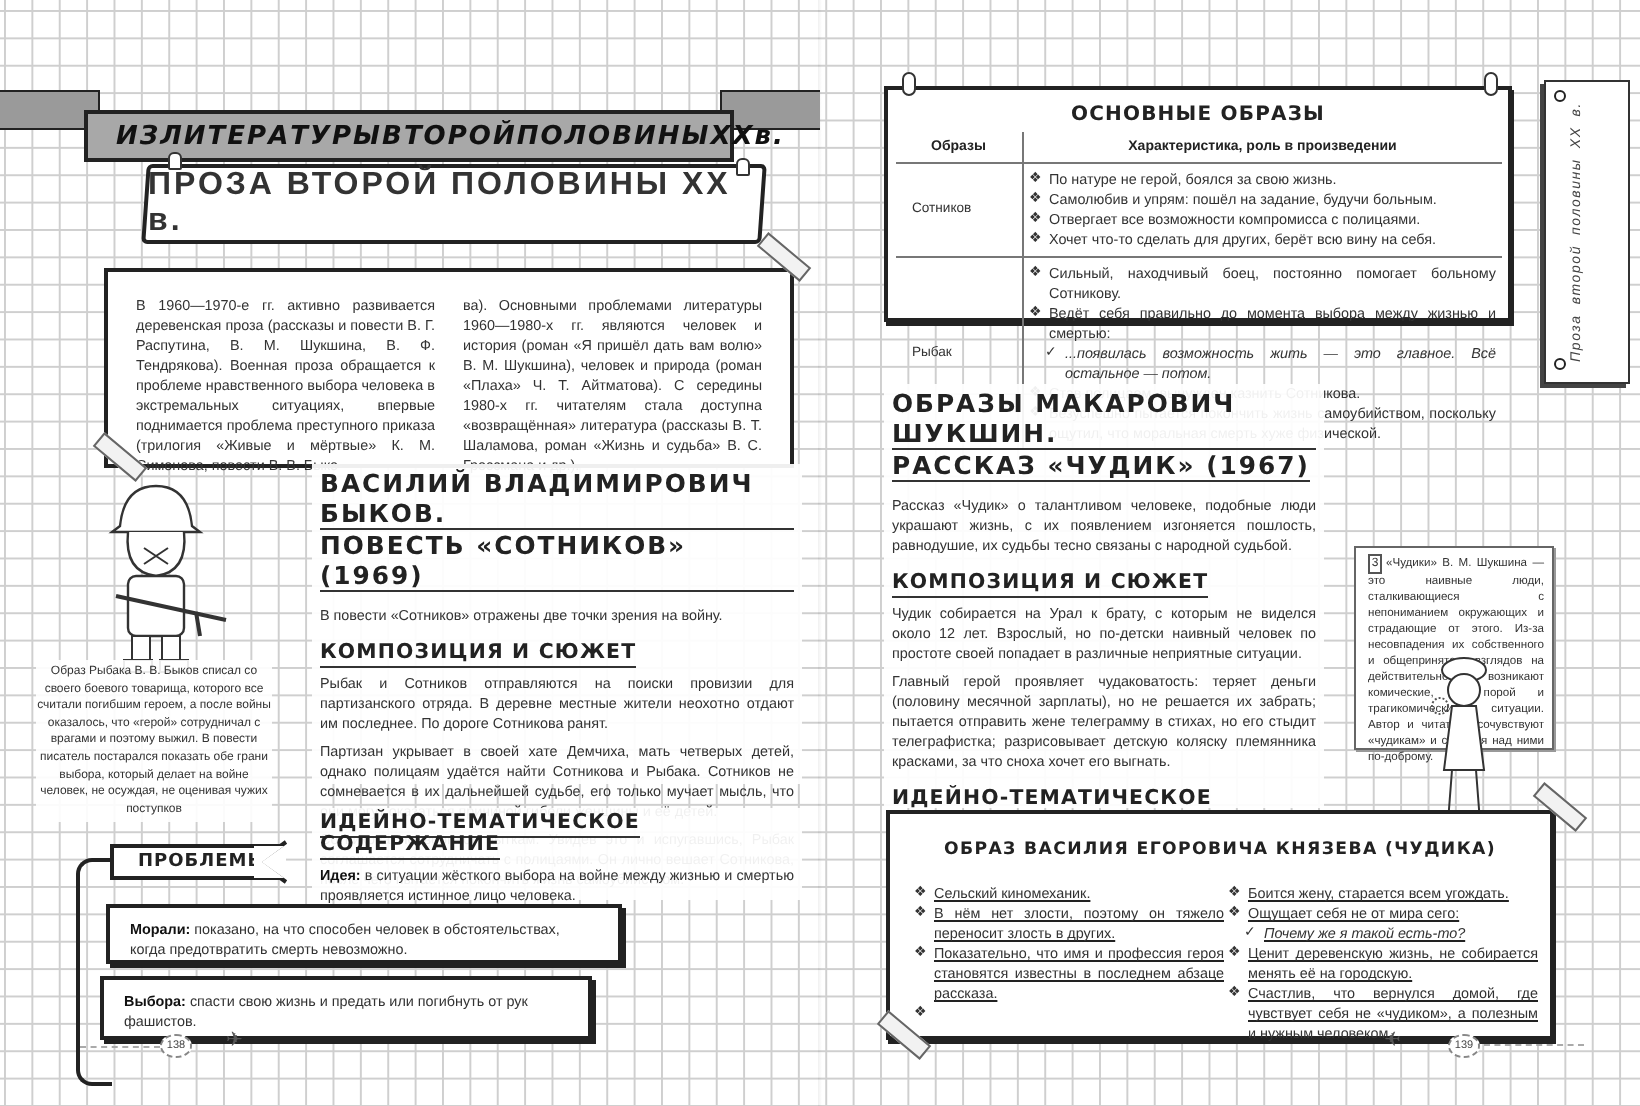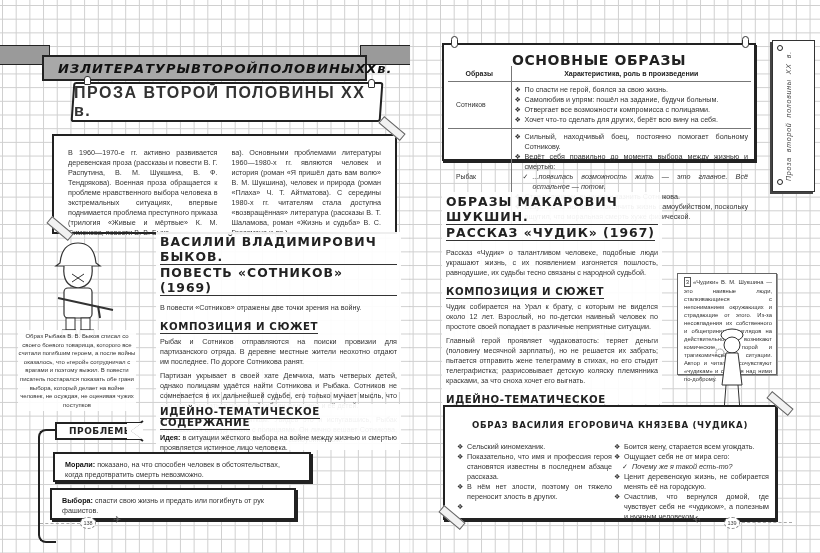--- a/index.html
+++ b/index.html
@@ -78,21 +78,21 @@
 
   .page-num { position: absolute; width: 16px; height: 12px; border: 1px dashed #888; border-radius: 50%; font-size: 5.5px; display: flex; align-items: center; justify-content: center; color: #444; background: #fff; }
   .plane { position: absolute; font-size: 10px; color: #555; }
   .dash-line { position: absolute; height: 0; border-top: 1px dashed #aaa; }
 
   
   .images-box {
     position: absolute; left: 442px; top: 43px; width: 314px; height: 118px;
     background: #fff; border: 2px solid #222; box-shadow: 1px 2px 0 #222;
   }
-  .images-box .tb-title { text-align: center; font-family: "DejaVu Sans", sans-serif; font-weight: bold; font-size: 14px; letter-spacing: 0.6px; margin-top: 7px; }
+  .images-box .tb-title { text-align: center; font-family: "DejaVu Sans", sans-serif; font-weight: bold; font-size: 10px; letter-spacing: 0.6px; margin-top: 7px; }
   .img-table { position: absolute; left: 4px; top: 21px; width: 303px; border-collapse: collapse; }
   .img-table th { font-size: 7px; font-weight: bold; padding: 4px 2px; border-bottom: 1px solid #777; text-align: center; }
   .img-table th:first-child { width: 63px; border-right: 1px solid #777; }
   .img-table td { font-size: 6.8px; line-height: 8.6px; padding: 3px 3px; vertical-align: middle; color: #333; }
   .img-table td:first-child { border-right: 1px solid #777; padding-left: 8px; }
   .img-table tr.row1 td { border-bottom: 1px solid #777; }
 
   .side-tab {
     position: absolute; left: 772px; top: 40px; width: 43px; height: 152px;
     background: #fff; border: 1.5px solid #333; box-shadow: -2px 2px 0 #444;
@@ -109,21 +109,21 @@
     background: #fff; border: 1px solid #666; box-shadow: 1px 1px 0 #999;
     font-size: 5.8px; line-height: 8px; padding: 3px 4px 3px 6px; color: #333; text-align: justify;
   }
   .note-box .num { display: inline-block; border: 1px solid #555; font-size: 6px; width: 7px; text-align: center; margin-right: 2px; }
 
   .knyazev-box {
     position: absolute; left: 443px; top: 405px; width: 334px; height: 115px;
     background: #fff; border: 2px solid #222; box-shadow: 1px 2px 0 #222;
   }
   .knyazev-box .kb-title { text-align: center; font-family: "DejaVu Sans", sans-serif; font-weight: bold; font-size: 8.6px; letter-spacing: 0.7px; margin-top: 13px; }
-  .kb-cols { position: absolute; left: 12px; top: 35px; width: 312px; display: flex; gap: 2px; }
+  .kb-cols { position: absolute; left: 12px; top: 35px; width: 312px; display: flex; gap: 2px; text-decoration: underline; }
   .kb-cols ul { flex: 1; }
 
   svg.figure { position: absolute; }
 </style>
 </head>
 <body>
 
 <div class="spine"></div>
 
 <div class="ribbon-tail" style="left:0; width:50px; border-left:none;"></div>
@@ -204,21 +204,21 @@
       <tr>
         <th>Образы</th>
         <th>Характеристика, роль в произведении</th>
       </tr>
     </thead>
     <tbody>
       <tr class="row1">
         <td>Сотников</td>
         <td>
           <ul class="bullets" id="row0-traits">
-              <li><span class="bul">❖</span><span>По спасти не герой, боялся за свою жизнь.</span></li>
+              <li><span class="bul">❖</span><span>По натуре не герой, боялся за свою жизнь.</span></li>
               <li><span class="bul">❖</span><span>Самолюбив и упрям: пошёл на задание, будучи больным.</span></li>
               <li><span class="bul">❖</span><span>Отвергает все возможности компромисса с полицаями.</span></li>
               <li><span class="bul">❖</span><span>Хочет что-то сделать для других, берёт всю вину на себя.</span></li>
             </ul>
         </td>
       </tr>
       <tr>
         <td>Рыбак</td>
         <td>
           <ul class="bullets" id="row1-traits">
@@ -274,22 +274,22 @@
   <circle cx="8" cy="28" r="4" fill="none" stroke="#555" stroke-dasharray="1,1"></circle>
   <path d="M14 28 L10 60 L30 60 L26 28 Z" fill="#fff" stroke="#333"></path>
   <path d="M14 60 L12 86 M26 60 L28 86" stroke="#333"></path>
 </svg>
 
 <div class="knyazev-box">
   <div class="kb-title">ОБРАЗ ВАСИЛИЯ ЕГОРОВИЧА КНЯЗЕВА (ЧУДИКА)</div>
   <div class="kb-cols">
     <ul class="bullets" id="kn-col1">
         <li><span class="bul">❖</span><span>Сельский киномеханик.</span></li>
+        <li><span class="bul">❖</span><span>В нём нет злости, поэтому он тяжело переносит злость в других.</span></li>
         <li><span class="bul">❖</span><span>Показательно, что имя и профессия героя становятся известны в последнем абзаце рассказа.</span></li>
-        <li><span class="bul">❖</span><span>В нём нет злости, поэтому он тяжело переносит злость в других.</span></li>
         <li><span class="bul">❖</span></li>
       </ul>
     <ul class="bullets" id="kn-col2">
         <li><span class="bul">❖</span><span>Боится жену, старается всем угождать.</span></li>
         <li><span class="bul">❖</span><span>Ощущает себя не от мира сего:</span></li>
         <li class="check"><span class="bul">✓</span><span>Почему же я такой есть-то?</span></li>
         <li><span class="bul">❖</span><span>Ценит деревенскую жизнь, не собирается менять её на городскую.</span></li>
         <li><span class="bul">❖</span><span>Счастлив, что вернулся домой, где чувствует себя не «чудиком», а полезным и нужным человеком.</span></li>
       </ul>
   </div>

